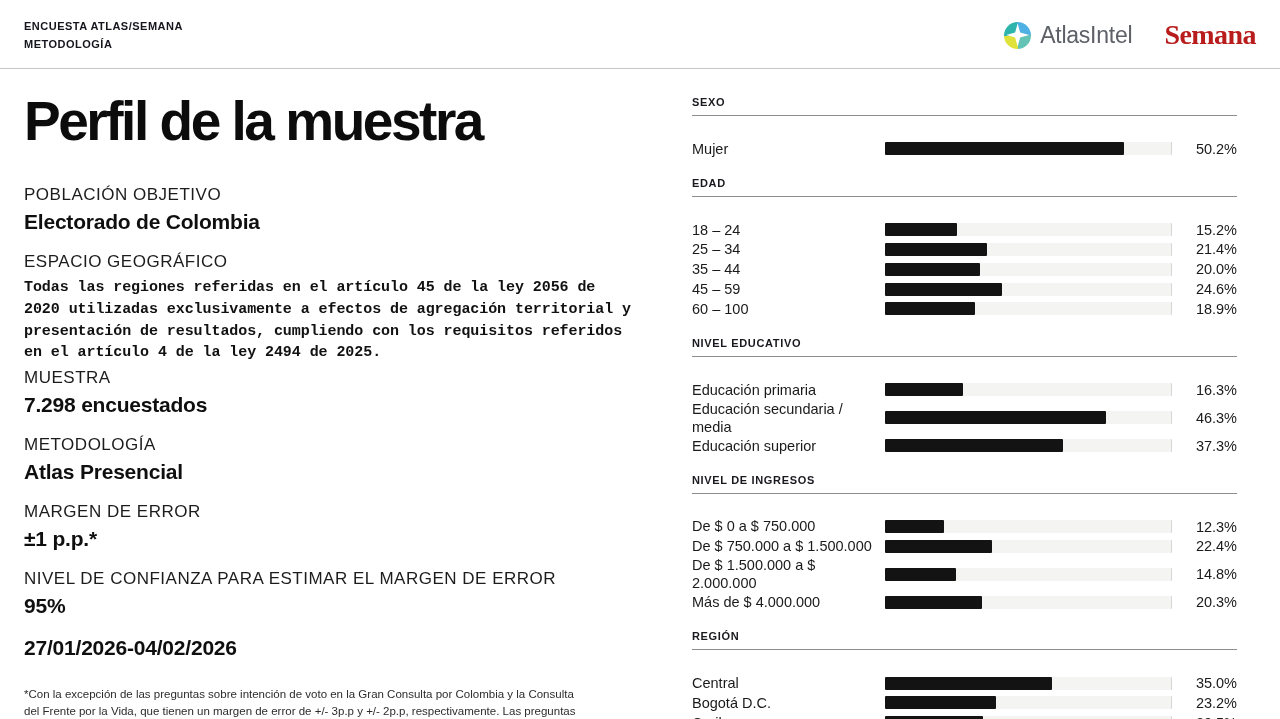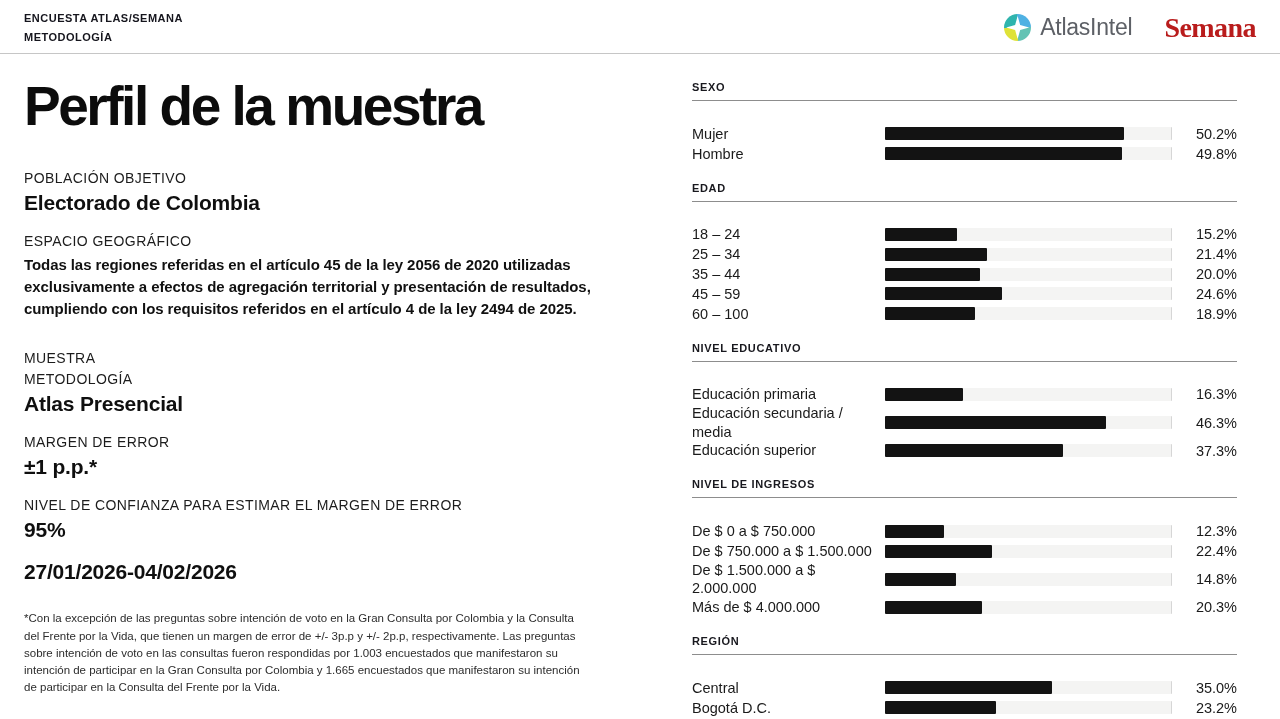--- a/index.html
+++ b/index.html
@@ -2,21 +2,21 @@
 <html><head>
 <meta charset="utf-8">
 <style>
   * { margin:0; padding:0; box-sizing:border-box; }
   html,body { width:1280px; height:719px; background:#fff; overflow:hidden; }
   body { font-family:"Liberation Sans","DejaVu Sans",sans-serif; color:#161616; }
 
   
   .page-header{
     display:flex; justify-content:space-between; align-items:center;
-    padding:12px 24px 10px 24px; height:54px;
+    padding:12px 24px 10px 24px; height:69px;
     border-bottom:1px solid #c6c6c6;
   }
   .kicker{ font-size:11px; font-weight:700; letter-spacing:.045em; line-height:1.65; color:#15151d; }
   .brands{ display:flex; align-items:center; gap:32px; }
   .atlas-brand{ display:flex; align-items:center; gap:9px; }
   .atlas-icon{
     width:27px; height:27px; border-radius:50%; position:relative; display:inline-block;
     background:conic-gradient(from 0deg, #4fb1e3 0 25%, #63c3b4 0 50%, #dfe238 0 75%, #2fb4ad 0 100%);
   }
   .atlas-icon::after{
@@ -26,23 +26,23 @@
   .atlas-name{ font-size:23px; color:#5d6066; letter-spacing:-.01em; }
   .semana{ font-family:"Liberation Serif","DejaVu Serif",serif; font-weight:700; font-size:28px; color:#b91c1c; letter-spacing:-.02em; }
 
   
   .main{ display:flex; padding:0 43px 0 24px; }
   .left-col{ width:616px; margin-right:52px; }
   .right-col{ width:545px; padding-top:27px; }
 
   
   .page-title{ font-size:55px; font-weight:700; letter-spacing:-.045em; line-height:1; margin:25px 0 36px 0; color:#0c0c0c; }
-  .field-label{ font-size:14px; letter-spacing:.03em; color:#1c1c1c; margin-bottom:5px; }
+  .field-label{ font-size:17px; letter-spacing:.03em; color:#1c1c1c; margin-bottom:5px; }
   .field-value{ font-size:21px; font-weight:700; color:#0f0f0f; margin-bottom:18px; letter-spacing:-.01em; }
-  .field-body{ font-size:15px; font-weight:700; line-height:1.45; color:#111; margin-bottom:31px; max-width:612px; letter-spacing:-.005em; }
+  .field-body{ font-size:15px; font-weight:700; line-height:1.45; color:#111; margin-bottom:4px; max-width:612px; letter-spacing:-.005em;font-family:Liberation Mono, monospace; }
   .footnote{ font-size:11.5px; line-height:1.5; color:#2c2c2c; max-width:560px; margin-top:26px; }
 
   
   .chart-section{ margin-bottom:18px; }
   .chart-title{ font-size:11px; font-weight:700; letter-spacing:.06em; color:#18181e; padding-bottom:7px; border-bottom:1px solid #8d8d8d; margin-bottom:23px; }
   .chart-row{ display:flex; align-items:center; min-height:19.8px; }
   .chart-label{ width:193px; font-size:14.5px; color:#1a1a1a; line-height:1.25; padding-right:2px; }
   .bar-track{ width:287px; height:13px; background:#f4f4f3; border-right:1px solid #d6d6d6; border-radius:1px; flex-shrink:0; }
   .bar-fill{ height:100%; background:#131313; border-radius:1px; }
   .chart-value{ flex:1; text-align:right; font-size:14.5px; color:#1a1a1a; }
@@ -74,20 +74,21 @@
       <div class="field-value">Electorado de Colombia</div>
     </div>
 
     <div class="field">
       <div class="field-label">ESPACIO GEOGRÁFICO</div>
       <div class="field-body">Todas las regiones referidas en el artículo 45 de la ley 2056 de 2020 utilizadas exclusivamente a efectos de agregación territorial y presentación de resultados, cumpliendo con los requisitos referidos en el artículo 4 de la ley 2494 de 2025.</div>
     </div>
 
     <div class="field">
       <div class="field-label">MUESTRA</div>
+      <div class="field-value">7.298 encuestados</div>
     </div>
 
     <div class="field">
       <div class="field-label">METODOLOGÍA</div>
       <div class="field-value">Atlas Presencial</div>
     </div>
 
     <div class="field">
       <div class="field-label">MARGEN DE ERROR</div>
       <div class="field-value">±1 p.p.*</div>
@@ -108,27 +109,20 @@
   <section class="right-col" id="charts-root">
       <div class="chart-section">
         <div class="chart-title">SEXO</div>
         <div class="chart-row">
           <span class="chart-label">Mujer</span>
           <div class="bar-track">
             <div class="bar-fill" style="width: 83.6667%; background: rgb(19, 19, 19);"></div>
           </div>
           <span class="chart-value">50.2%</span>
         </div>
-        <div class="chart-row">
-          <span class="chart-label">Hombre</span>
-          <div class="bar-track">
-            <div class="bar-fill" style="width: 83%; background: rgb(19, 19, 19);"></div>
-          </div>
-          <span class="chart-value">49.8%</span>
-        </div>
       </div>
       <div class="chart-section">
         <div class="chart-title">EDAD</div>
         <div class="chart-row">
           <span class="chart-label">18 – 24</span>
           <div class="bar-track">
             <div class="bar-fill" style="width: 25.3333%; background: rgb(19, 19, 19);"></div>
           </div>
           <span class="chart-value">15.2%</span>
         </div>

